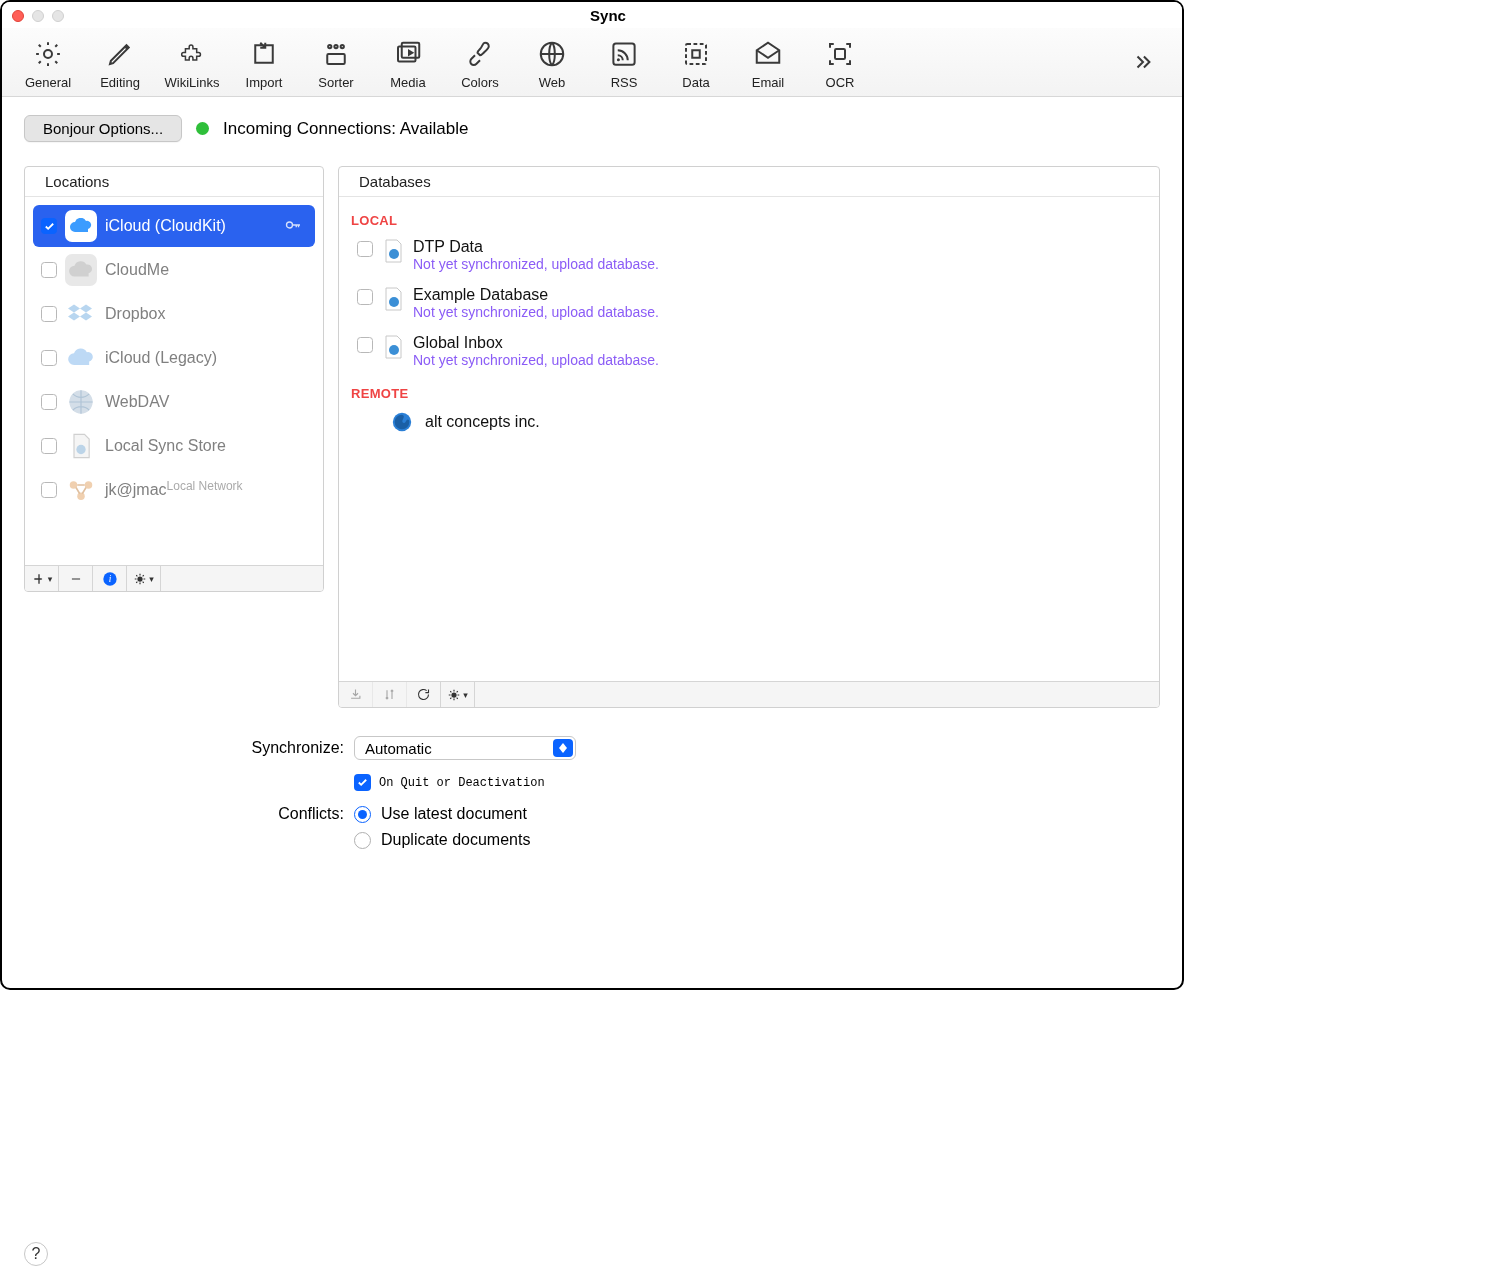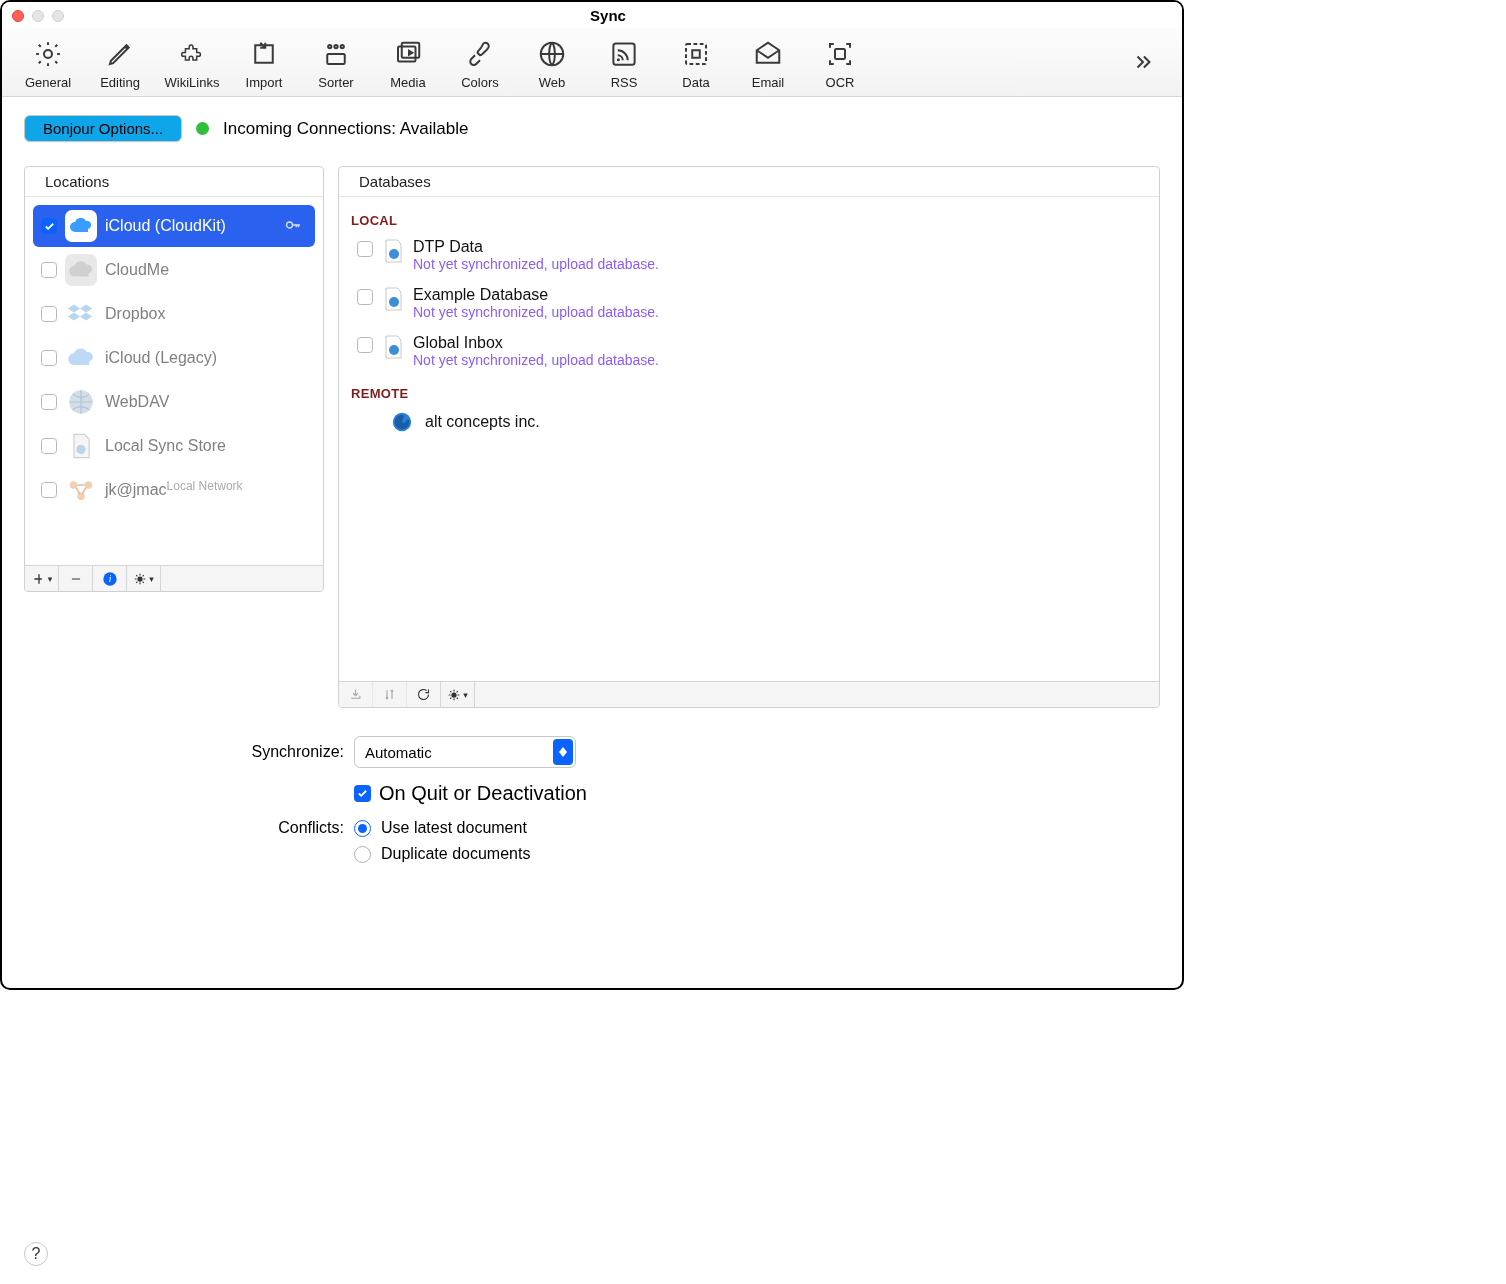--- a/index.html
+++ b/index.html
@@ -47,21 +47,21 @@
     width: 36px; height: 36px; display: flex; align-items: center; justify-content: center;
   }
   .toolbar-item .ticon svg { stroke: #3a3a3a; }
   .toolbar-item span { font-size: 13px; color: #222; margin-top: 3px; }
   .toolbar-spacer { flex: 1; }
   .overflow-chevrons { align-self: center; margin-right: 10px; }
   
   .content { padding: 18px 22px 10px 22px; }
   .bonjour-row { display: flex; align-items: center; gap: 14px; margin-bottom: 24px; }
   .mac-button {
-    background: #0ea5e9; border: 1px solid #c7c7c7; border-radius: 6px;
+    background: #e5e5e5; border: 1px solid #c7c7c7; border-radius: 6px;
     padding: 4px 18px; font-size: 15px; box-shadow: 0 1px 1px rgba(0,0,0,0.04);
   }
   .status-dot { width: 13px; height: 13px; border-radius: 50%; background: #2fbf3a; }
   .status-text { font-size: 17px; }
   .panels { display: flex; gap: 14px; }
   .panel {
     border: 1px solid #d0d0d0; border-radius: 4px; background: #fff;
     display: flex; flex-direction: column; overflow: hidden;
   }
   .panel-left { width: 300px; height: 426px; }
@@ -99,53 +99,53 @@
     width: 32px; height: 32px; border-radius: 7px; flex-shrink: 0;
     display: flex; align-items: center; justify-content: center;
     background: #f0f0f0;
   }
   .loc-item.selected .loc-icon { background: #fff; }
   .loc-label { font-size: 16px; flex: 1; }
   .loc-sub { font-size: 12px; color: #aaa; margin-top: -2px; }
   .loc-text { display: flex; flex-direction: row; }
   .key-ico { margin-right: 4px; opacity: 0.8; }
   
-  .section-label { font-size: 13px; color: #7f1d1d; font-weight: 600; margin: 8px 4px 6px 4px; letter-spacing: 0.3px; }
+  .section-label { font-size: 13px; color: #ef4444; font-weight: 600; margin: 8px 4px 6px 4px; letter-spacing: 0.3px; }
   .db-item { display: flex; align-items: flex-start; gap: 10px; padding: 4px 4px 10px 10px; }
   .db-item .chk {
     width: 16px; height: 16px; border: 1.5px solid #b8b8b8; border-radius: 3.5px;
     background: #fff; flex-shrink: 0; margin-top: 3px;
   }
   .db-icon { width: 20px; height: 22px; flex-shrink: 0; margin-top: 1px; }
   .db-text { display: flex; flex-direction: column; }
   .db-name { font-size: 16px; color: #111; }
   .db-status { font-size: 14px; color: #8b5cf6; }
   .remote-item { display: flex; align-items: center; gap: 12px; padding: 4px 4px 4px 44px; }
   .remote-icon { width: 22px; height: 22px; }
   .remote-name { font-size: 16px; color: #111; }
   
   .settings { margin-top: 28px; }
   .srow { display: flex; align-items: center; margin-bottom: 14px; }
   .slabel { width: 330px; text-align: right; padding-right: 10px; font-size: 16px; }
   .select-wrap {
-    position: relative; width: 222px; height: 32px;
+    position: relative; width: 222px; height: 24px;
     border: 1px solid #c7c7c7; border-radius: 6px; background: #fff;
     display: flex; align-items: center; padding-left: 10px; font-size: 15px;
   }
   .select-caret {
     position: absolute; right: 2px; top: 2px; bottom: 2px; width: 20px;
     background: #0a63ff; border-radius: 4px;
     display: flex; flex-direction: column; align-items: center; justify-content: center;
   }
   .checkbox-blue {
     width: 17px; height: 17px; background: #0a63ff; border-radius: 4px;
     display: inline-flex; align-items: center; justify-content: center; margin-right: 8px;
     flex-shrink: 0;
   }
-  .cblabel { font-size: 20px; }
+  .cblabel { font-size: 12px; font-family: Liberation Mono, monospace; }
   .num-input {
     width: 52px; height: 26px; border: 1px solid #c7c7c7; border-radius: 5px;
     padding-left: 8px; font-size: 15px; display: flex; align-items: center; background: #fff;
   }
   .stepper {
     width: 16px; height: 26px; margin-left: 4px;
     display: flex; flex-direction: column; border: 1px solid #c7c7c7; border-radius: 5px;
   }
   .stepper div { flex: 1; display: flex; align-items: center; justify-content: center; }
   .stepper div:first-child { border-bottom: 1px solid #e0e0e0; }

